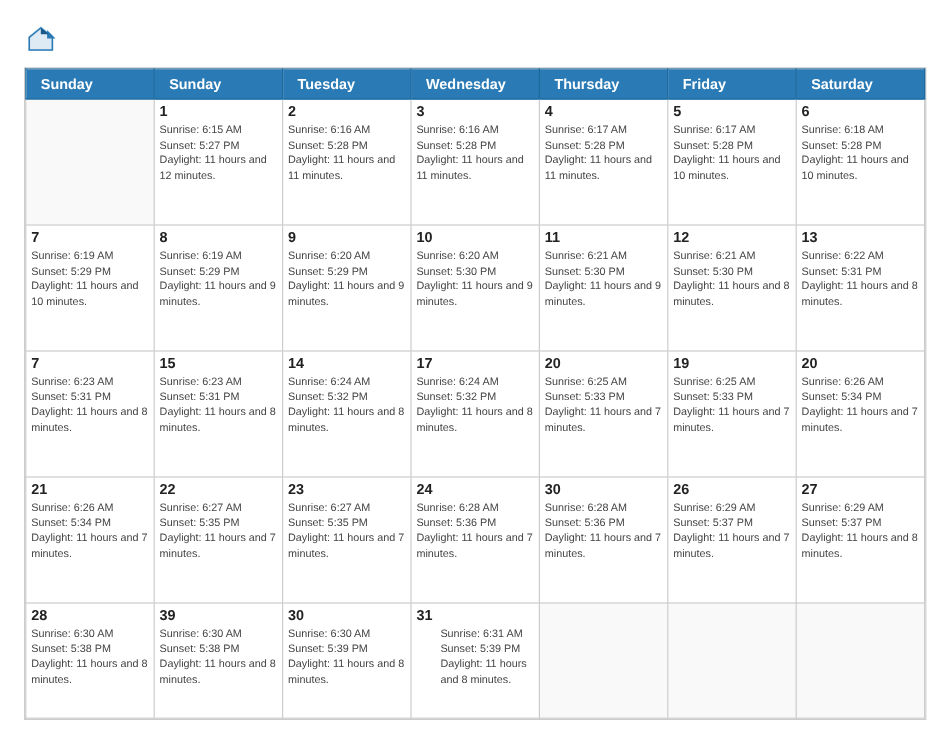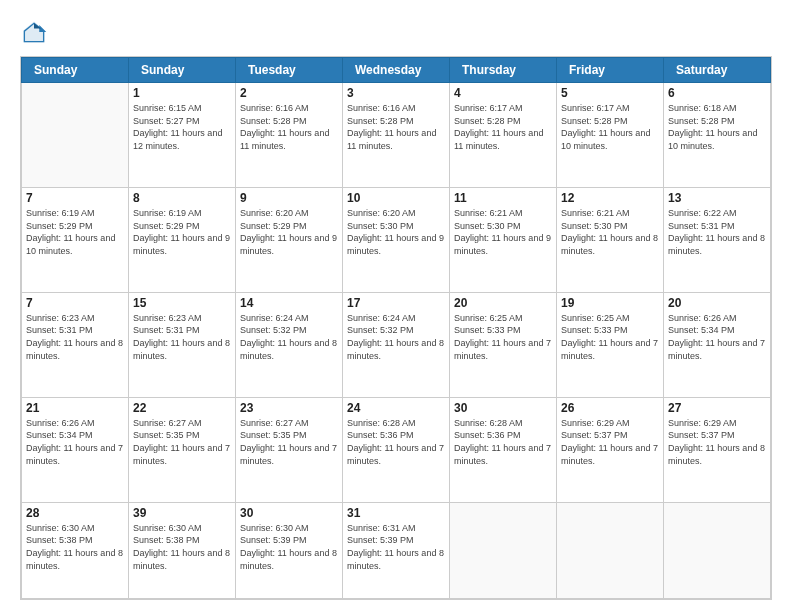--- a/index.html
+++ b/index.html
@@ -333,21 +333,21 @@
 Daylight: 11 hours and 8 minutes.</div>
             </td>
             <td>
               <span class="day-number">30</span>
               <div class="day-info" style="white-space: pre-line;">Sunrise: 6:30 AM
 Sunset: 5:39 PM
 Daylight: 11 hours and 8 minutes.</div>
             </td>
             <td>
               <span class="day-number">31</span>
-              <div class="day-info" style="white-space: pre-line;">Sunrise: 6:31 AM
+              <div class="day-info" style="white-space: pre-line; margin-left: 20px;">Sunrise: 6:31 AM
 Sunset: 5:39 PM
 Daylight: 11 hours and 8 minutes.</div>
             </td>
             <td class="empty-cell"></td>
             <td class="empty-cell"></td>
             <td class="empty-cell"></td>
           </tr>
         </tbody>
     </table>
   </div>

